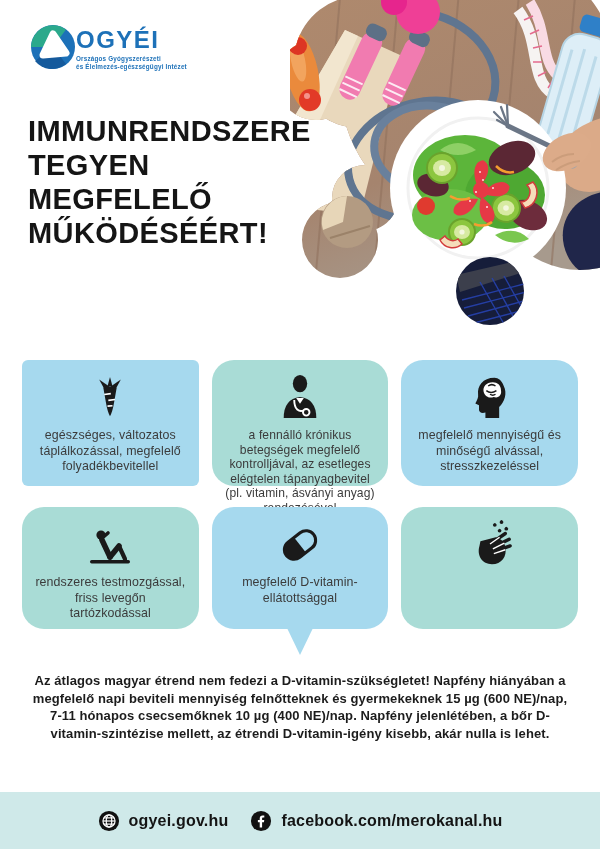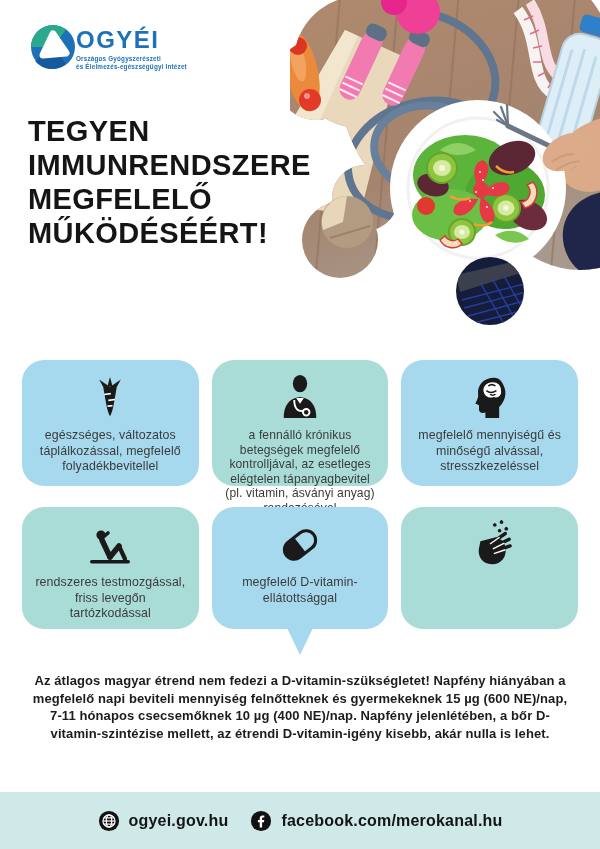--- a/index.html
+++ b/index.html
@@ -261,29 +261,29 @@
             <line x1="184" y1="323" x2="238" y2="309"></line>
           <line x1="190" y1="282" x2="214" y2="324"></line>
             <line x1="202" y1="278" x2="224" y2="318"></line>
           <line x1="214" y1="276" x2="232" y2="308"></line>
         </g>
       </g>
     </g>
   </svg>
 
   <h1 class="headline">
+    <div>IMMUNRENDSZERE</div>
     <div>TEGYEN</div>
-    <div>IMMUNRENDSZERE</div>
     <div>MEGFELELŐ</div>
     <div>MŰKÖDÉSÉÉRT!</div>
   </h1>
 
   <div class="cards">
 
-    <div class="card" style="background: rgb(166, 217, 238);">
+    <div class="card" style="background: rgb(166, 217, 238); border-radius: 6px;">
       <div class="card-icon">
           <svg width="40" height="48" viewBox="0 0 48 48">
         <g fill="#1a1a1a">
           <polygon points="24,0 27,11 21,11"></polygon>
           <polygon points="11,3 24,12 17,14"></polygon>
           <polygon points="37,3 24,12 31,14"></polygon>
           <path d="M16,13 Q24,10 32,13 L29,30 Q27,42 24,47 Q21,42 19,30 Z"></path>
         </g>
         <g stroke="#ffffff" stroke-width="2">
           <line x1="17" y1="21" x2="25" y2="20"></line>

